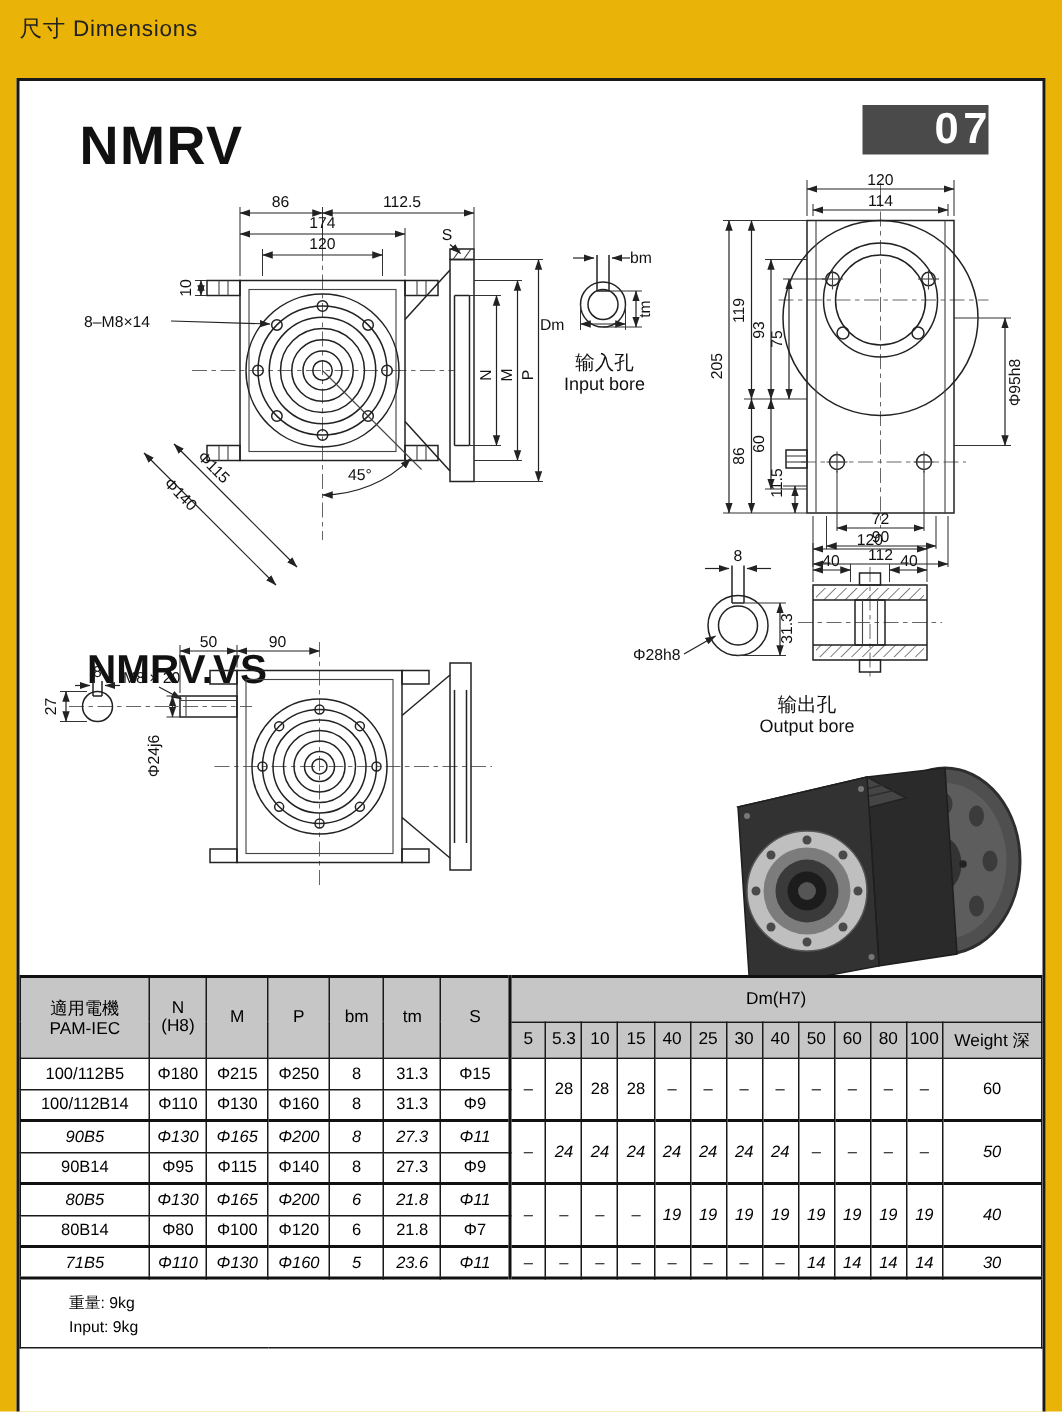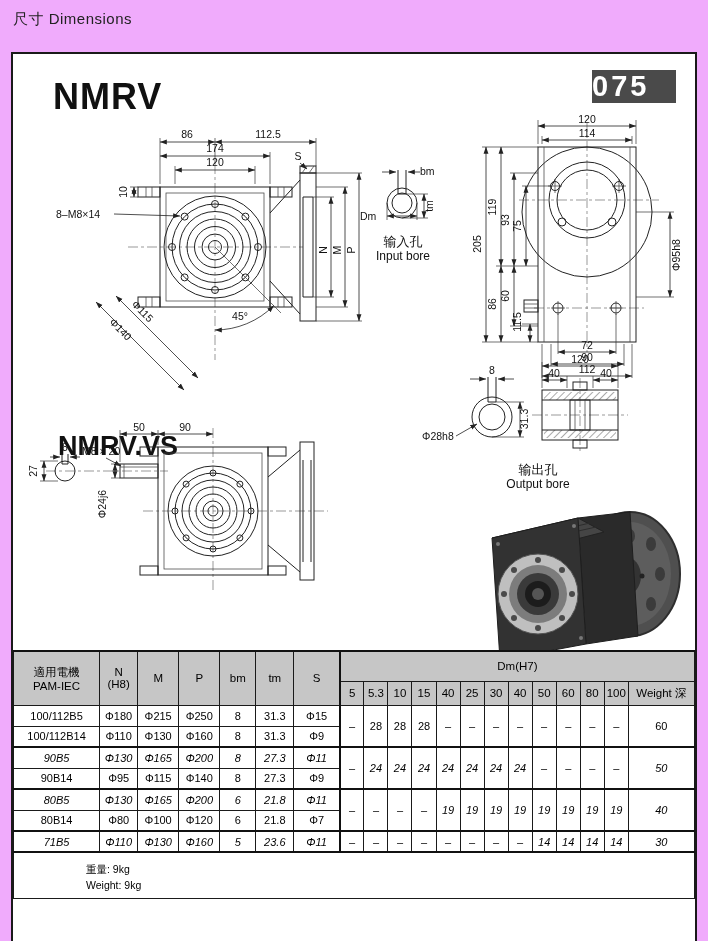--- a/index.html
+++ b/index.html
@@ -1,43 +1,43 @@
 <!DOCTYPE html>
 <html><head>
 <meta charset="utf-8">
 <style>
   * { box-sizing: border-box; margin: 0; padding: 0; }
   body { font-family: "Liberation Sans", sans-serif; background:#fff; }
-  .page { position:relative; width:708px; height:941px; background:#f0abfc; overflow:hidden; }
+  .page { position:relative; width:708px; height:941px; background:#eab308; overflow:hidden; }
   .doc-title { position:absolute; left:13px; top:10px; font-size:15px; color:#222; letter-spacing:.5px; }
   .main-box { position:absolute; left:11px; top:52px; width:686px; height:908px; border:2px solid #1a1a1a; background:#fff; }
   .nmrv-title { position:absolute; left:40px; top:22px; font-size:36px; font-weight:bold; color:#111; letter-spacing:1px; }
   .vs-title { position:absolute; left:45px; top:337px; font-size:27px; font-weight:bold; color:#111;margin-top:40px; }
-  .badge { position:absolute; left:579px; top:16px; width:84px; height:33px; background:#4a4a4a; color:#fff;
-           font-size:29px; font-weight:bold; text-align:left; line-height:33px; letter-spacing:3px; }
+  .badge { position:absolute; left:562px; top:16px; width:84px; height:33px; background:#4a4a4a; color:#fff;
+           font-size:29px; font-weight:bold; text-align:left; line-height:33px; letter-spacing:3px;padding-left:48px; }
   svg { position:absolute; overflow:visible; }
   svg text { font-family:"Liberation Sans", sans-serif; font-size:10.5px; fill:#111; }
   svg .cap-cn { font-size:13px; }
   svg .cap-en { font-size:12px; }
   .ln { stroke:#222; stroke-width:1; fill:none; }
   .thin { stroke:#444; stroke-width:.75; fill:none; }
   .ext { stroke:#333; stroke-width:.7; fill:none; }
   .dim { stroke:#222; stroke-width:.8; fill:none; }
   .cl { stroke:#555; stroke-width:.6; fill:none; stroke-dasharray:10 3 3 3; }
 
   .spec-table { position:absolute; left:0px; top:596px; width:682px; border-collapse:collapse; table-layout:fixed;
                 font-size:11px; color:#000; border-top:2px solid #111; }
   .spec-table th, .spec-table td { border:1px solid #1a1a1a; text-align:center; vertical-align:middle; padding:0; }
   .spec-table thead th { background:#c6c6c6; font-weight:normal; font-size:11.5px; }
   .spec-table thead tr:first-child th { height:30px; }
   .spec-table thead tr:last-child th { height:24px; }
   .spec-table tbody td { height:21px; background:#fff; }
   .spec-table tr.grp td { border-top:2px solid #111;font-style:italic; }
   .thickL { border-left:2px solid #111 !important; }
-  .spec-table tfoot td { border-top:2px solid #111; height:46px; text-align:left; padding:5px 0 0 72px;
+  .spec-table tfoot td { border-top:2px solid #111; height:46px; text-align:left; padding:5px 0 0 32px;
                          font-size:10.5px; line-height:1.5; background:#fff; }
 </style>
 </head>
 <body>
 
 <div class="page">
   <div class="doc-title">尺寸 Dimensions</div>
 
   <div class="main-box">
 
@@ -606,20 +606,20 @@
             <td rowspan="1">14</td>
             <td rowspan="1">14</td>
             <td rowspan="1">14</td>
             <td rowspan="1">30</td>
           </tr>
         </tbody>
       <tfoot>
         <tr>
           <td colspan="20">
             <div>重量: 9kg</div>
-            <div>Weight: 9kg</div>
+            <div>Input: 9kg</div>
           </td>
         </tr>
       </tfoot>
     </table>
 
   </div>
 </div>
 
 </body></html>

